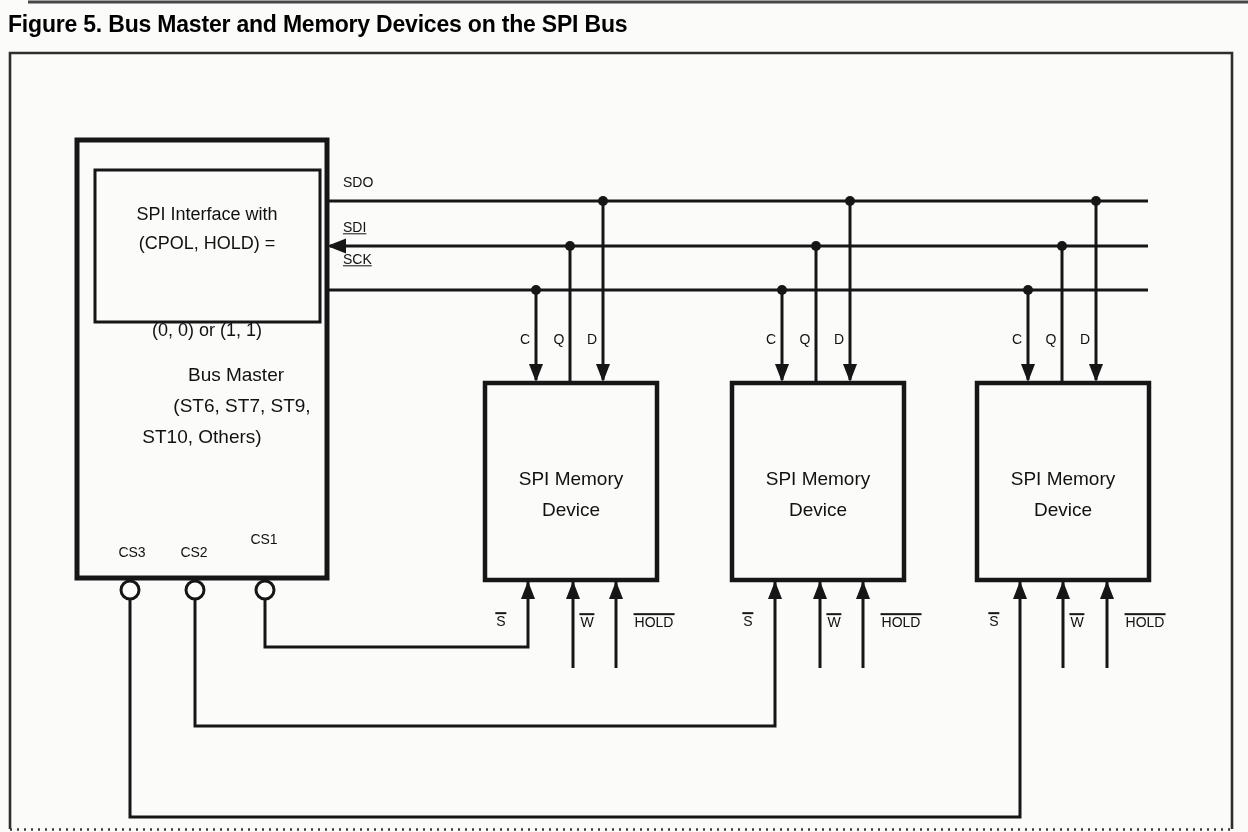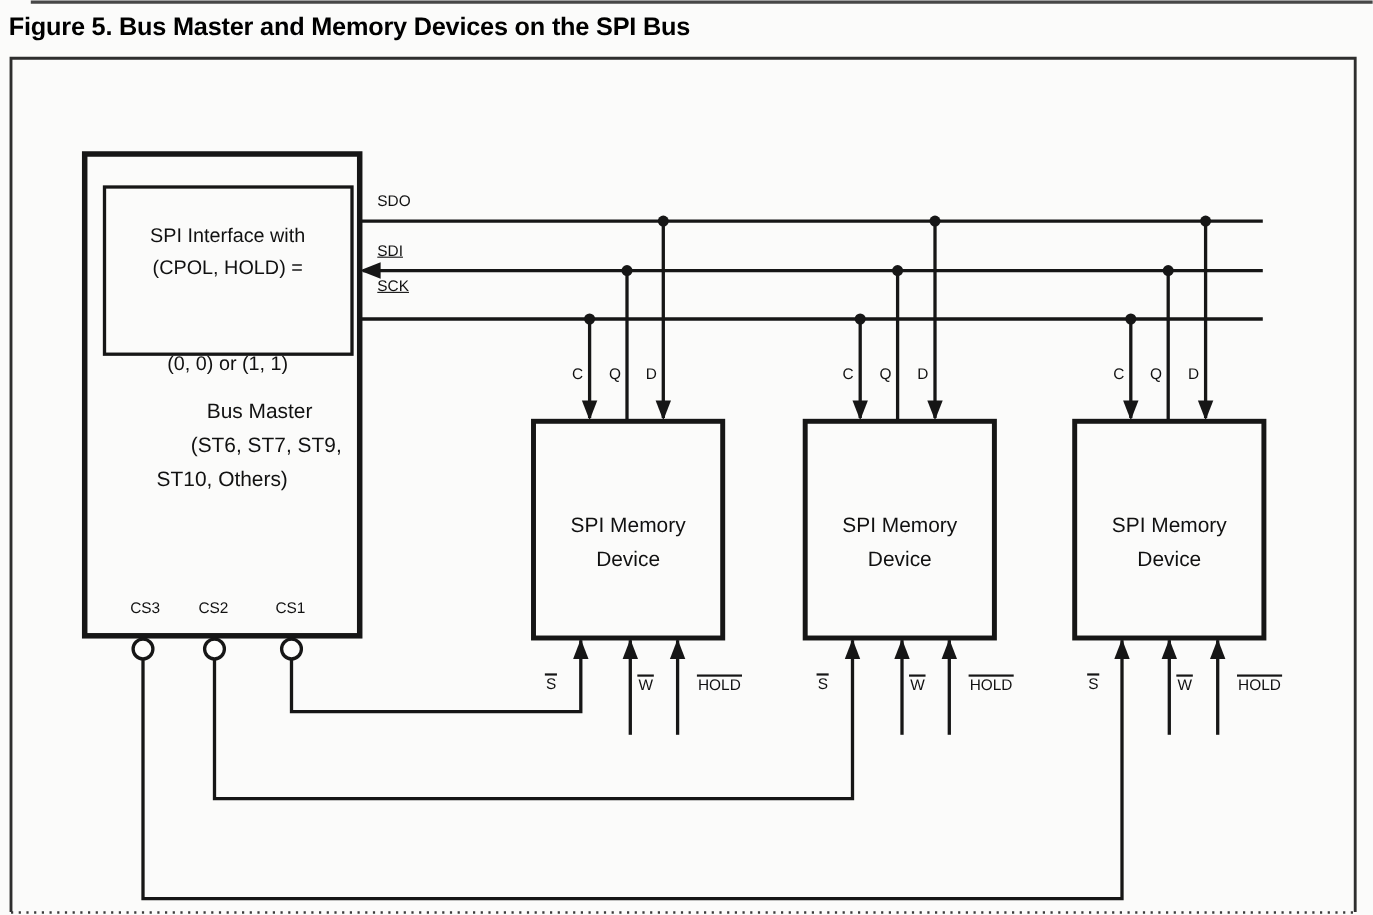--- a/index.html
+++ b/index.html
@@ -141,21 +141,21 @@
   <div class="lbl smc" style="left:207px;top:215px;">SPI Interface with</div>
   <div class="lbl smc" style="left:207px;top:244px;">(CPOL, HOLD) =</div>
   <div class="lbl smc" style="left:207px;top:283px;margin-top:48px;">(0, 0) or (1, 1)</div>
 
   <div class="lbl md" style="left:202px;top:375px;margin-left:34px;">Bus Master</div>
   <div class="lbl md" style="left:202px;top:406px;margin-left:40px;">(ST6, ST7, ST9,</div>
   <div class="lbl md" style="left:202px;top:437px;">ST10, Others)</div>
 
   <div class="lbl" style="left:132px;top:553px;">CS3</div>
   <div class="lbl" style="left:194px;top:553px;">CS2</div>
-  <div class="lbl" style="left:264px;top:553px;text-align:right;">CS1</div>
+  <div class="lbl" style="left:264px;top:540px;text-align:right;">CS1</div>
 
   <div class="lbl left-align" style="left:343px;top:183px;">SDO</div>
   <div class="lbl left-align" style="left:343px;top:228px;text-decoration:underline;">SDI</div>
   <div class="lbl left-align" style="left:343px;top:260px;text-decoration:underline;">SCK</div>
 
   <div class="lbl" style="left:525px;top:340px;">C</div>
   <div class="lbl" style="left:559px;top:340px;">Q</div>
   <div class="lbl" style="left:592px;top:340px;">D</div>
   <div class="lbl md" style="left:571px;top:479px;">SPI Memory</div>
   <div class="lbl md" style="left:571px;top:510px;">Device</div>

